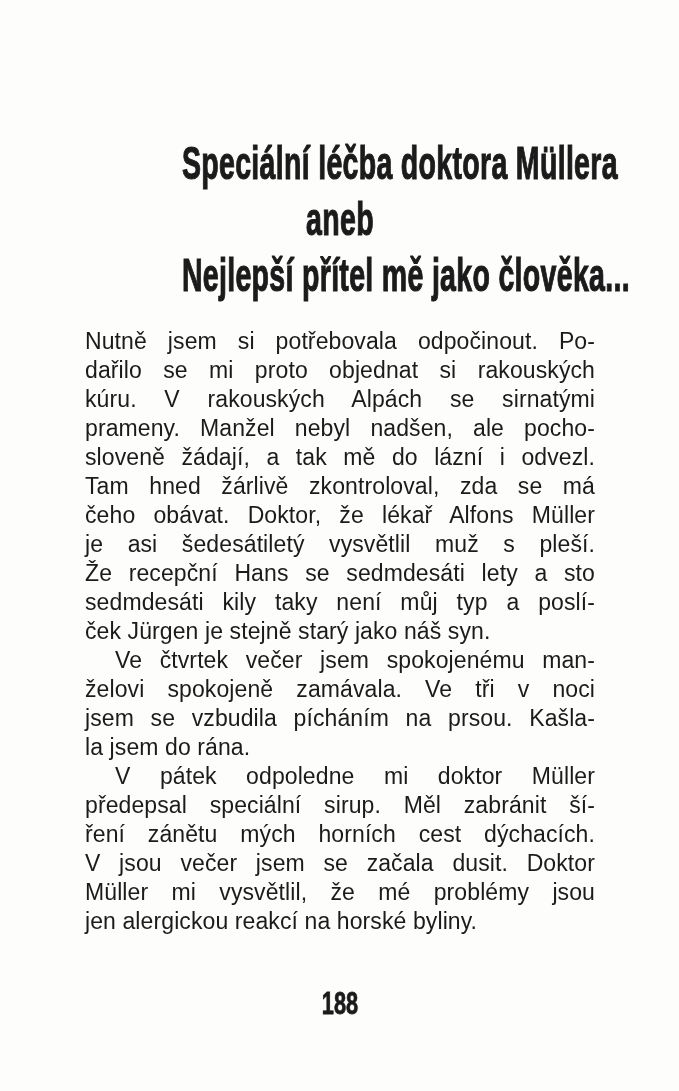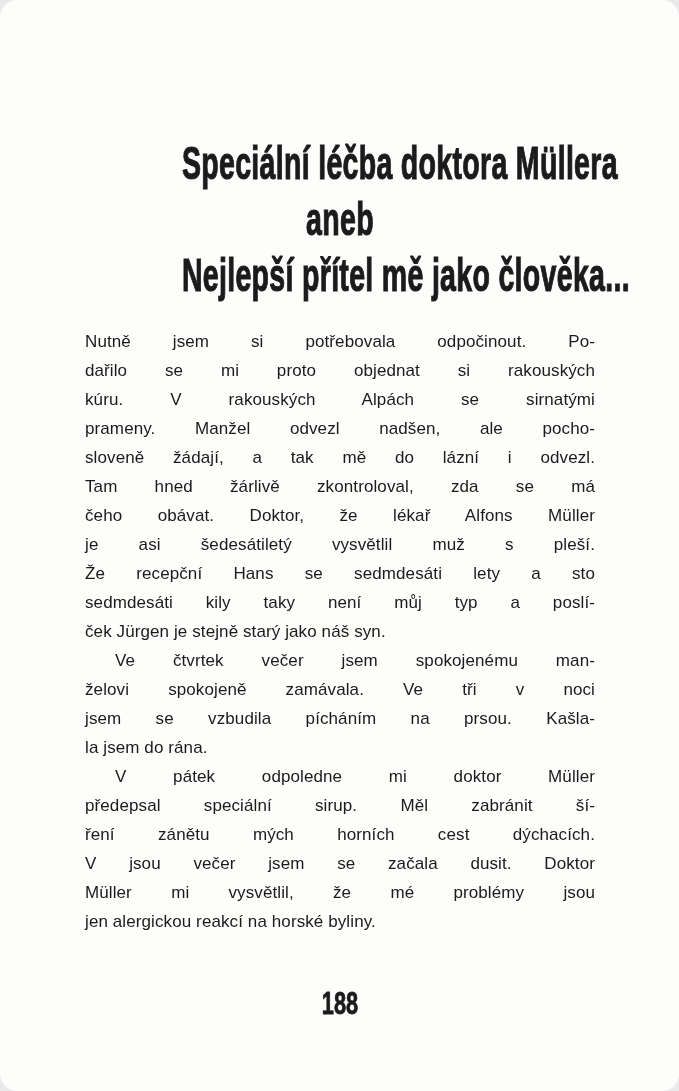--- a/index.html
+++ b/index.html
@@ -10,21 +10,20 @@
   }
   .page {
     position: relative;
     width: 679px;
     height: 1091px;
     margin: 0 auto;
     background: #fdfdfb;
     color: #1b1b1b;
     font-family: "Liberation Sans", sans-serif;
     overflow: hidden;
-    border-radius: 17px;
   }
   .textblock {
     position: absolute;
     left: 85px;
     top: 0;
     width: 510px;
     height: 100%;
   }
   
   .title {
@@ -44,21 +43,21 @@
     transform-origin: 50% 50%;
     -webkit-text-stroke: 1.1px currentColor;
     letter-spacing: 0.5px;
   }
   
   .body {
     position: absolute;
     top: 327px;
     left: 0;
     width: 100%;
-    font-size: 17px;
+    font-size: 23px;
     line-height: 29px;
     letter-spacing: 0.1px;
   }
   .line {
     text-align: justify;
     text-align-last: justify;
   }
   .line.para-last {
     text-align-last: left;
   }
@@ -88,21 +87,21 @@
     <h1 class="title">
         <div class="title-line">Speciální léčba doktora Müllera</div>
         <div class="title-line">aneb</div>
         <div class="title-line">Nejlepší přítel mě jako člověka...</div>
       </h1>
     <div class="body">
         <div class="para">
           <div class="line first-line">Nutně jsem si potřebovala odpočinout. Po-</div>
           <div class="line">dařilo se mi proto objednat si rakouských</div>
           <div class="line">kúru. V rakouských Alpách se sirnatými</div>
-          <div class="line">prameny. Manžel odvezl nadšen, ale pocho-</div>
+          <div class="line">prameny. Manžel nebyl nadšen, ale pocho-</div>
           <div class="line">sloveně žádají, a tak mě do lázní i odvezl.</div>
           <div class="line">Tam hned žárlivě zkontroloval, zda se má</div>
           <div class="line">čeho obávat. Doktor, že lékař Alfons Müller</div>
           <div class="line">je asi šedesátiletý vysvětlil muž s pleší.</div>
           <div class="line">Že recepční Hans se sedmdesáti lety a sto</div>
           <div class="line">sedmdesáti kily taky není můj typ a poslí-</div>
           <div class="line para-last">ček Jürgen je stejně starý jako náš syn.</div>
         </div>
         <div class="para indent">
           <div class="line first-line">Ve čtvrtek večer jsem spokojenému man-</div>

